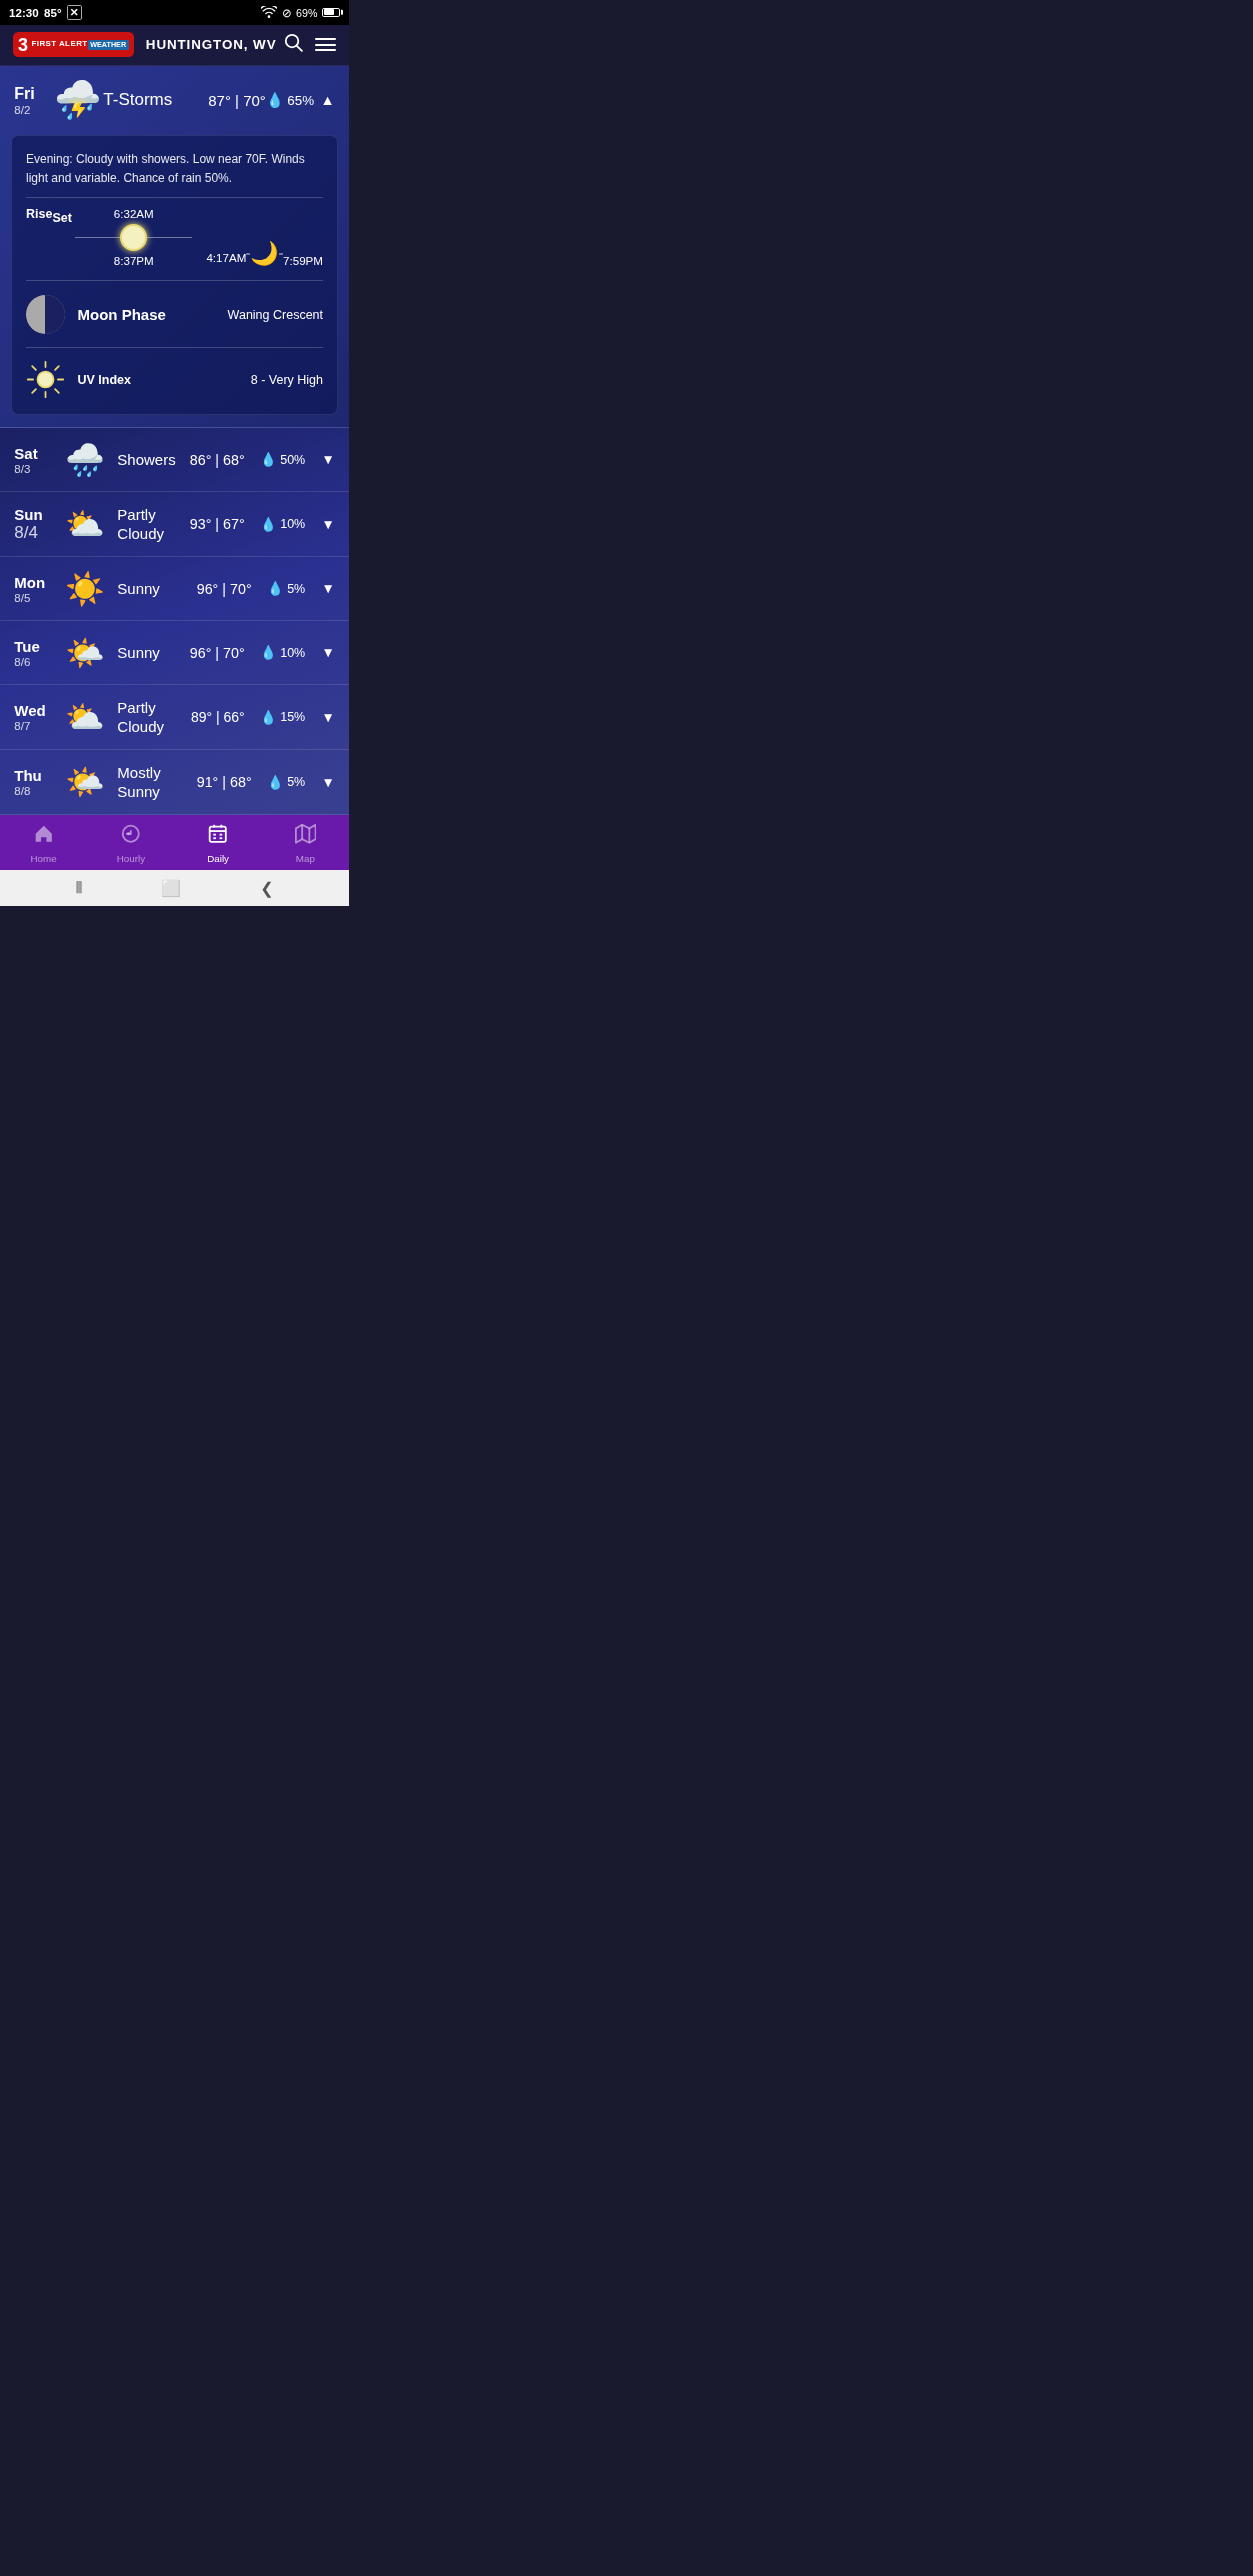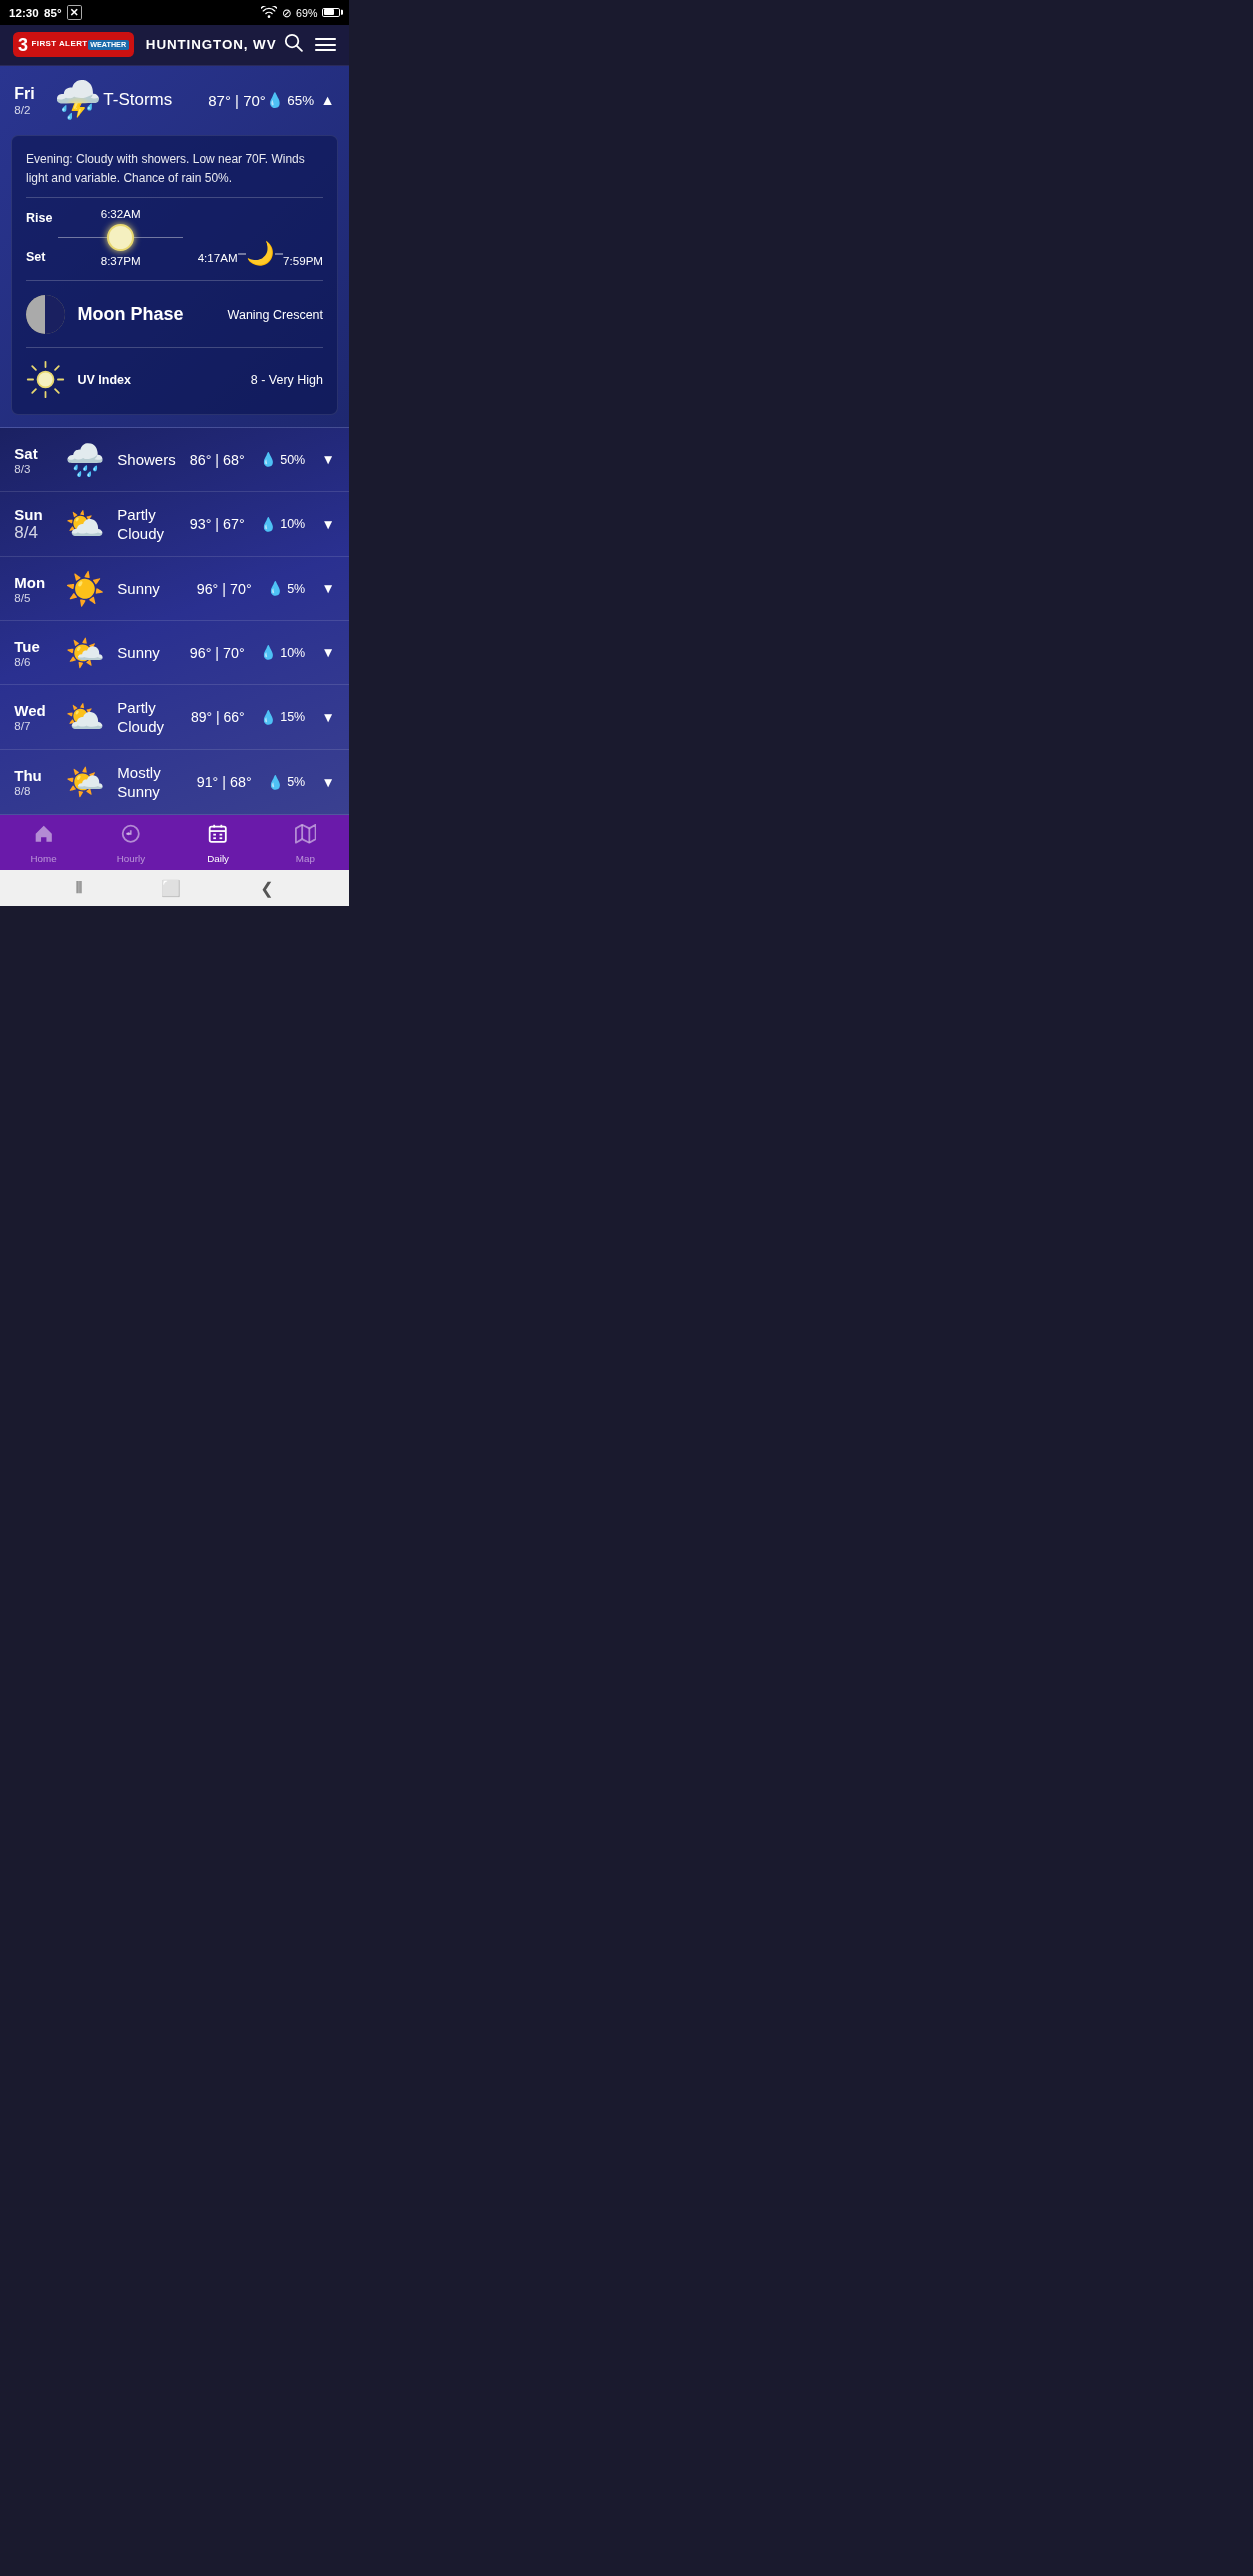--- a/index.html
+++ b/index.html
@@ -210,21 +210,21 @@
       margin-bottom: 0;
     }
 
     .moon-phase-row {
       display: flex;
       align-items: center;
       gap: 12.5px;
       margin-top: 14.3px;
     }
     .moon-phase-label {
-      font-size: 18px;
+      font-size: 15px;
       font-weight: 700;
       color: white;
       flex: 1;
     }
     .moon-phase-value {
       font-size: 12.5px;
       color: white;
     }
 
     .uv-row {
@@ -404,21 +404,21 @@
     </div>
 
     <div class="day-detail">
       <p>Evening: Cloudy with showers. Low near 70F. Winds light and variable. Chance of rain 50%.</p>
 
       <hr class="detail-divider">
 
       <div style="margin-top:7.2px;">
         <div style="display:flex; gap:0; align-items:stretch;">
 
-          <div style="display:flex;flex-direction:column;justify-content:space-around;min-width:32px;padding-right:3.6px;">
+          <div style="display:flex;flex-direction:row;justify-content:space-around;min-width:32px;padding-right:3.6px;">
             <div style="font-size:12.5px;font-weight:700;color:white;margin-bottom:14.3px;">Rise</div>
             <div style="font-size:12.5px;font-weight:700;color:white;margin-top:3.6px;">Set</div>
           </div>
 
           <div style="flex:1;display:flex;flex-direction:column;align-items:center;">
             <div style="font-size:11.6px;color:white;font-weight:500;margin-bottom:3.6px;">6:32AM</div>
 
             <div style="display:flex;align-items:center;width:100%;">
               <div style="flex:1;height:1.3px;background:rgba(255,255,255,0.4);"></div>
               <div style="width:27px;height:27px;background:#f5f0c0;border-radius:50%;border:2.7px solid #e8d870;box-shadow:0 0 7.2px #e8d870;flex-shrink:0;"></div>

